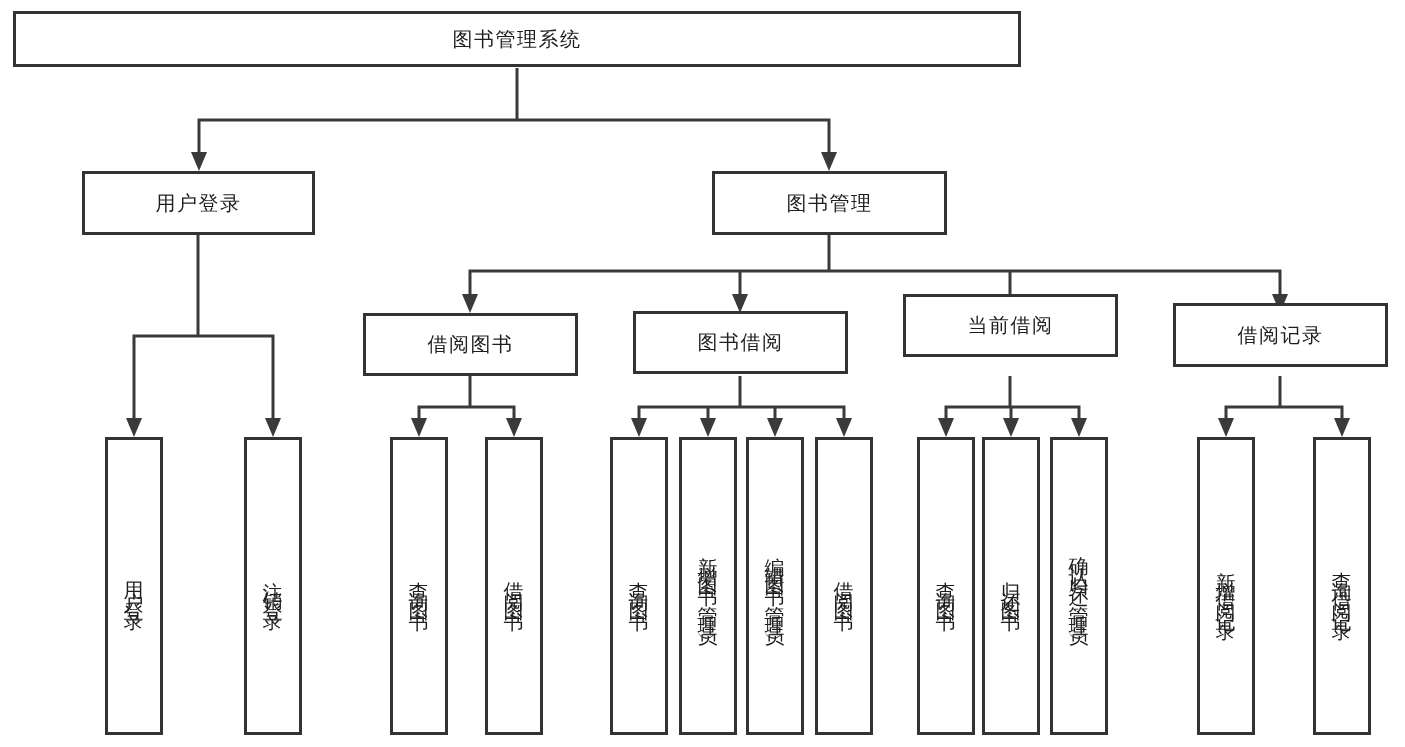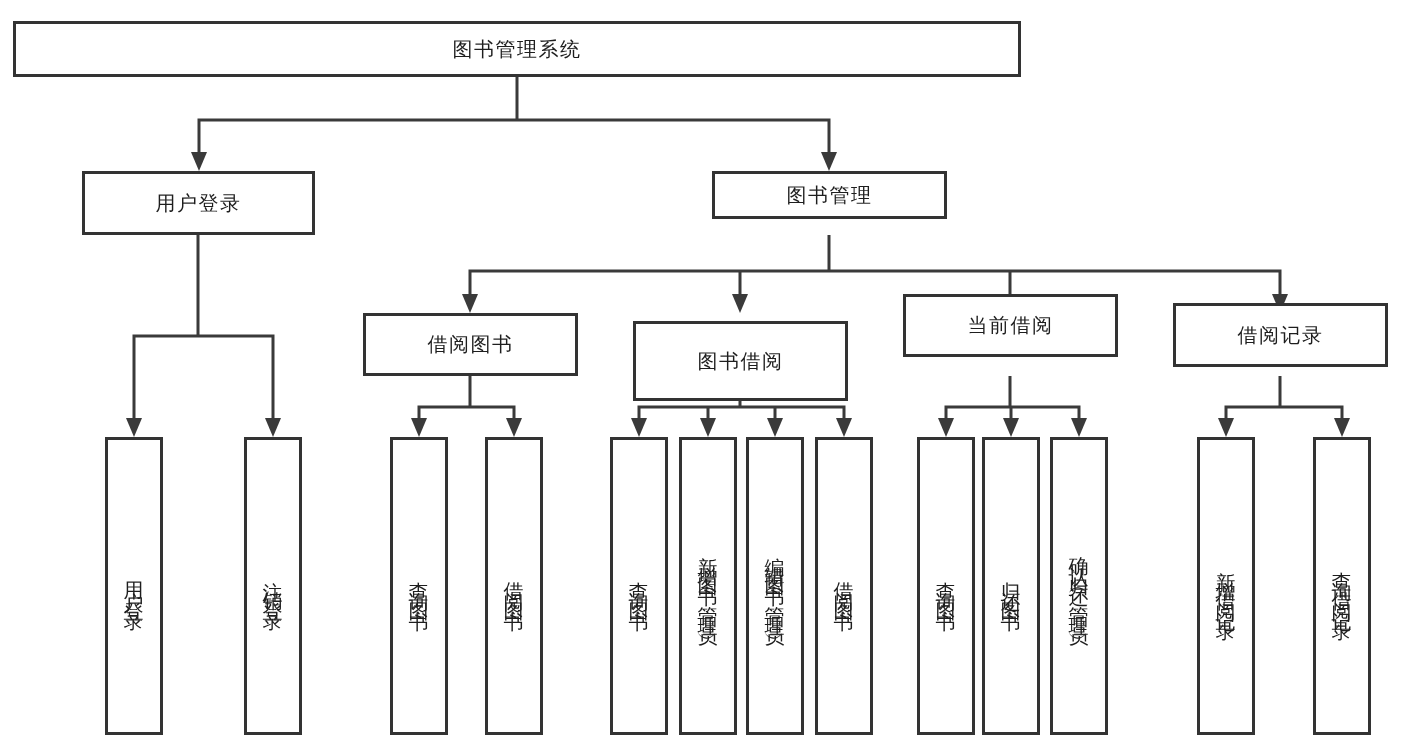--- a/index.html
+++ b/index.html
@@ -59,35 +59,35 @@
     <path d="M1010 376 V408.5 M944.5 407 H1080.5 M946 407 V419 M1011 407 V419 M1079 407 V419"></path>
     <polygon points="938,418 954,418 946,437"></polygon>
     <polygon points="1003,418 1019,418 1011,437"></polygon>
     <polygon points="1071,418 1087,418 1079,437"></polygon>
 
     <path d="M1280 376 V408.5 M1224.5 407 H1343.5 M1226 407 V419 M1342 407 V419"></path>
     <polygon points="1218,418 1234,418 1226,437"></polygon>
     <polygon points="1334,418 1350,418 1342,437"></polygon>
   </svg>
 
-  <div class="box h" style="left:13px;top:21px;width:1008px;height:56px">
+  <div class="box h" style="left:13px;top:11px;width:1008px;height:56px">
     <span>图书管理系统</span>
   </div>
 
   <div class="box h" style="left:82px;top:171px;width:233px;height:64px">
     <span>用户登录</span>
   </div>
-  <div class="box h" style="left:712px;top:171px;width:235px;height:48px">
+  <div class="box h" style="left:712px;top:171px;width:235px;height:64px">
     <span>图书管理</span>
   </div>
 
   <div class="box h" style="left:363px;top:313px;width:215px;height:63px">
     <span>借阅图书</span>
   </div>
-  <div class="box h" style="left:633px;top:321px;width:215px;height:80px">
+  <div class="box h" style="left:633px;top:311px;width:215px;height:63px">
     <span>图书借阅</span>
   </div>
   <div class="box h" style="left:903px;top:294px;width:215px;height:63px">
     <span>当前借阅</span>
   </div>
   <div class="box h" style="left:1173px;top:303px;width:215px;height:64px">
     <span>借阅记录</span>
   </div>
 
   <div class="box v" style="left:105px;top:437px;width:58px;height:298px">

